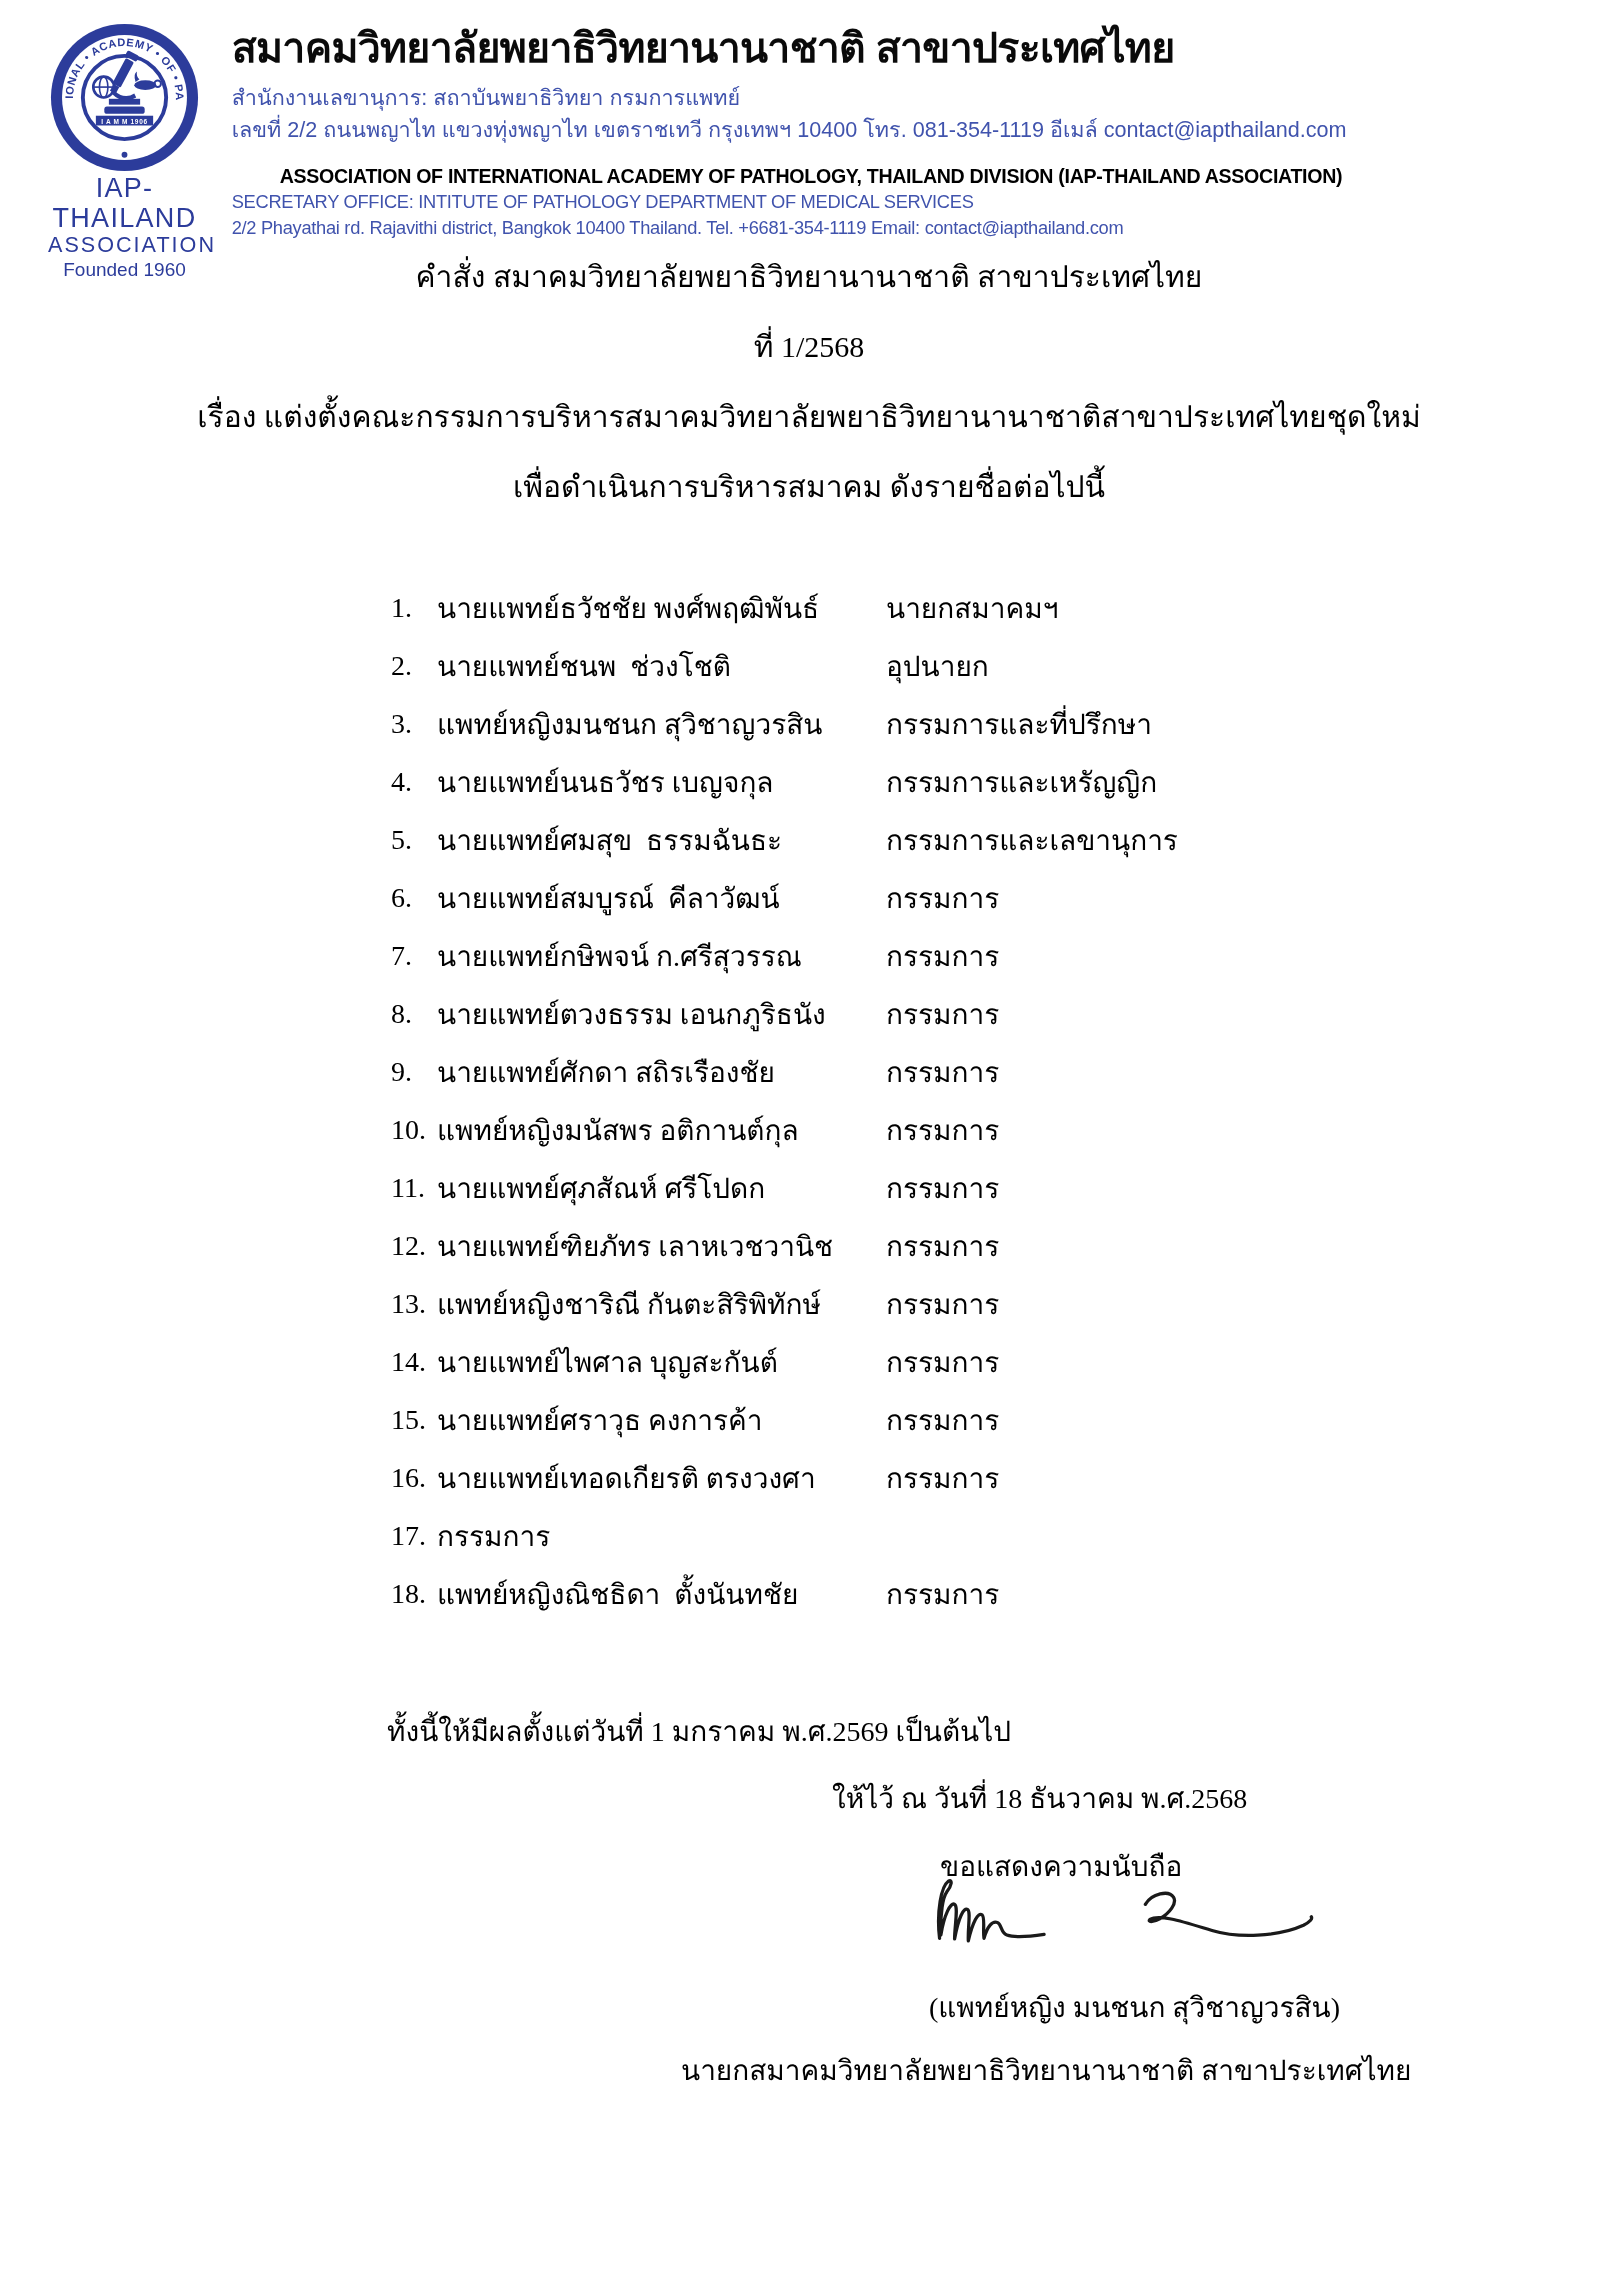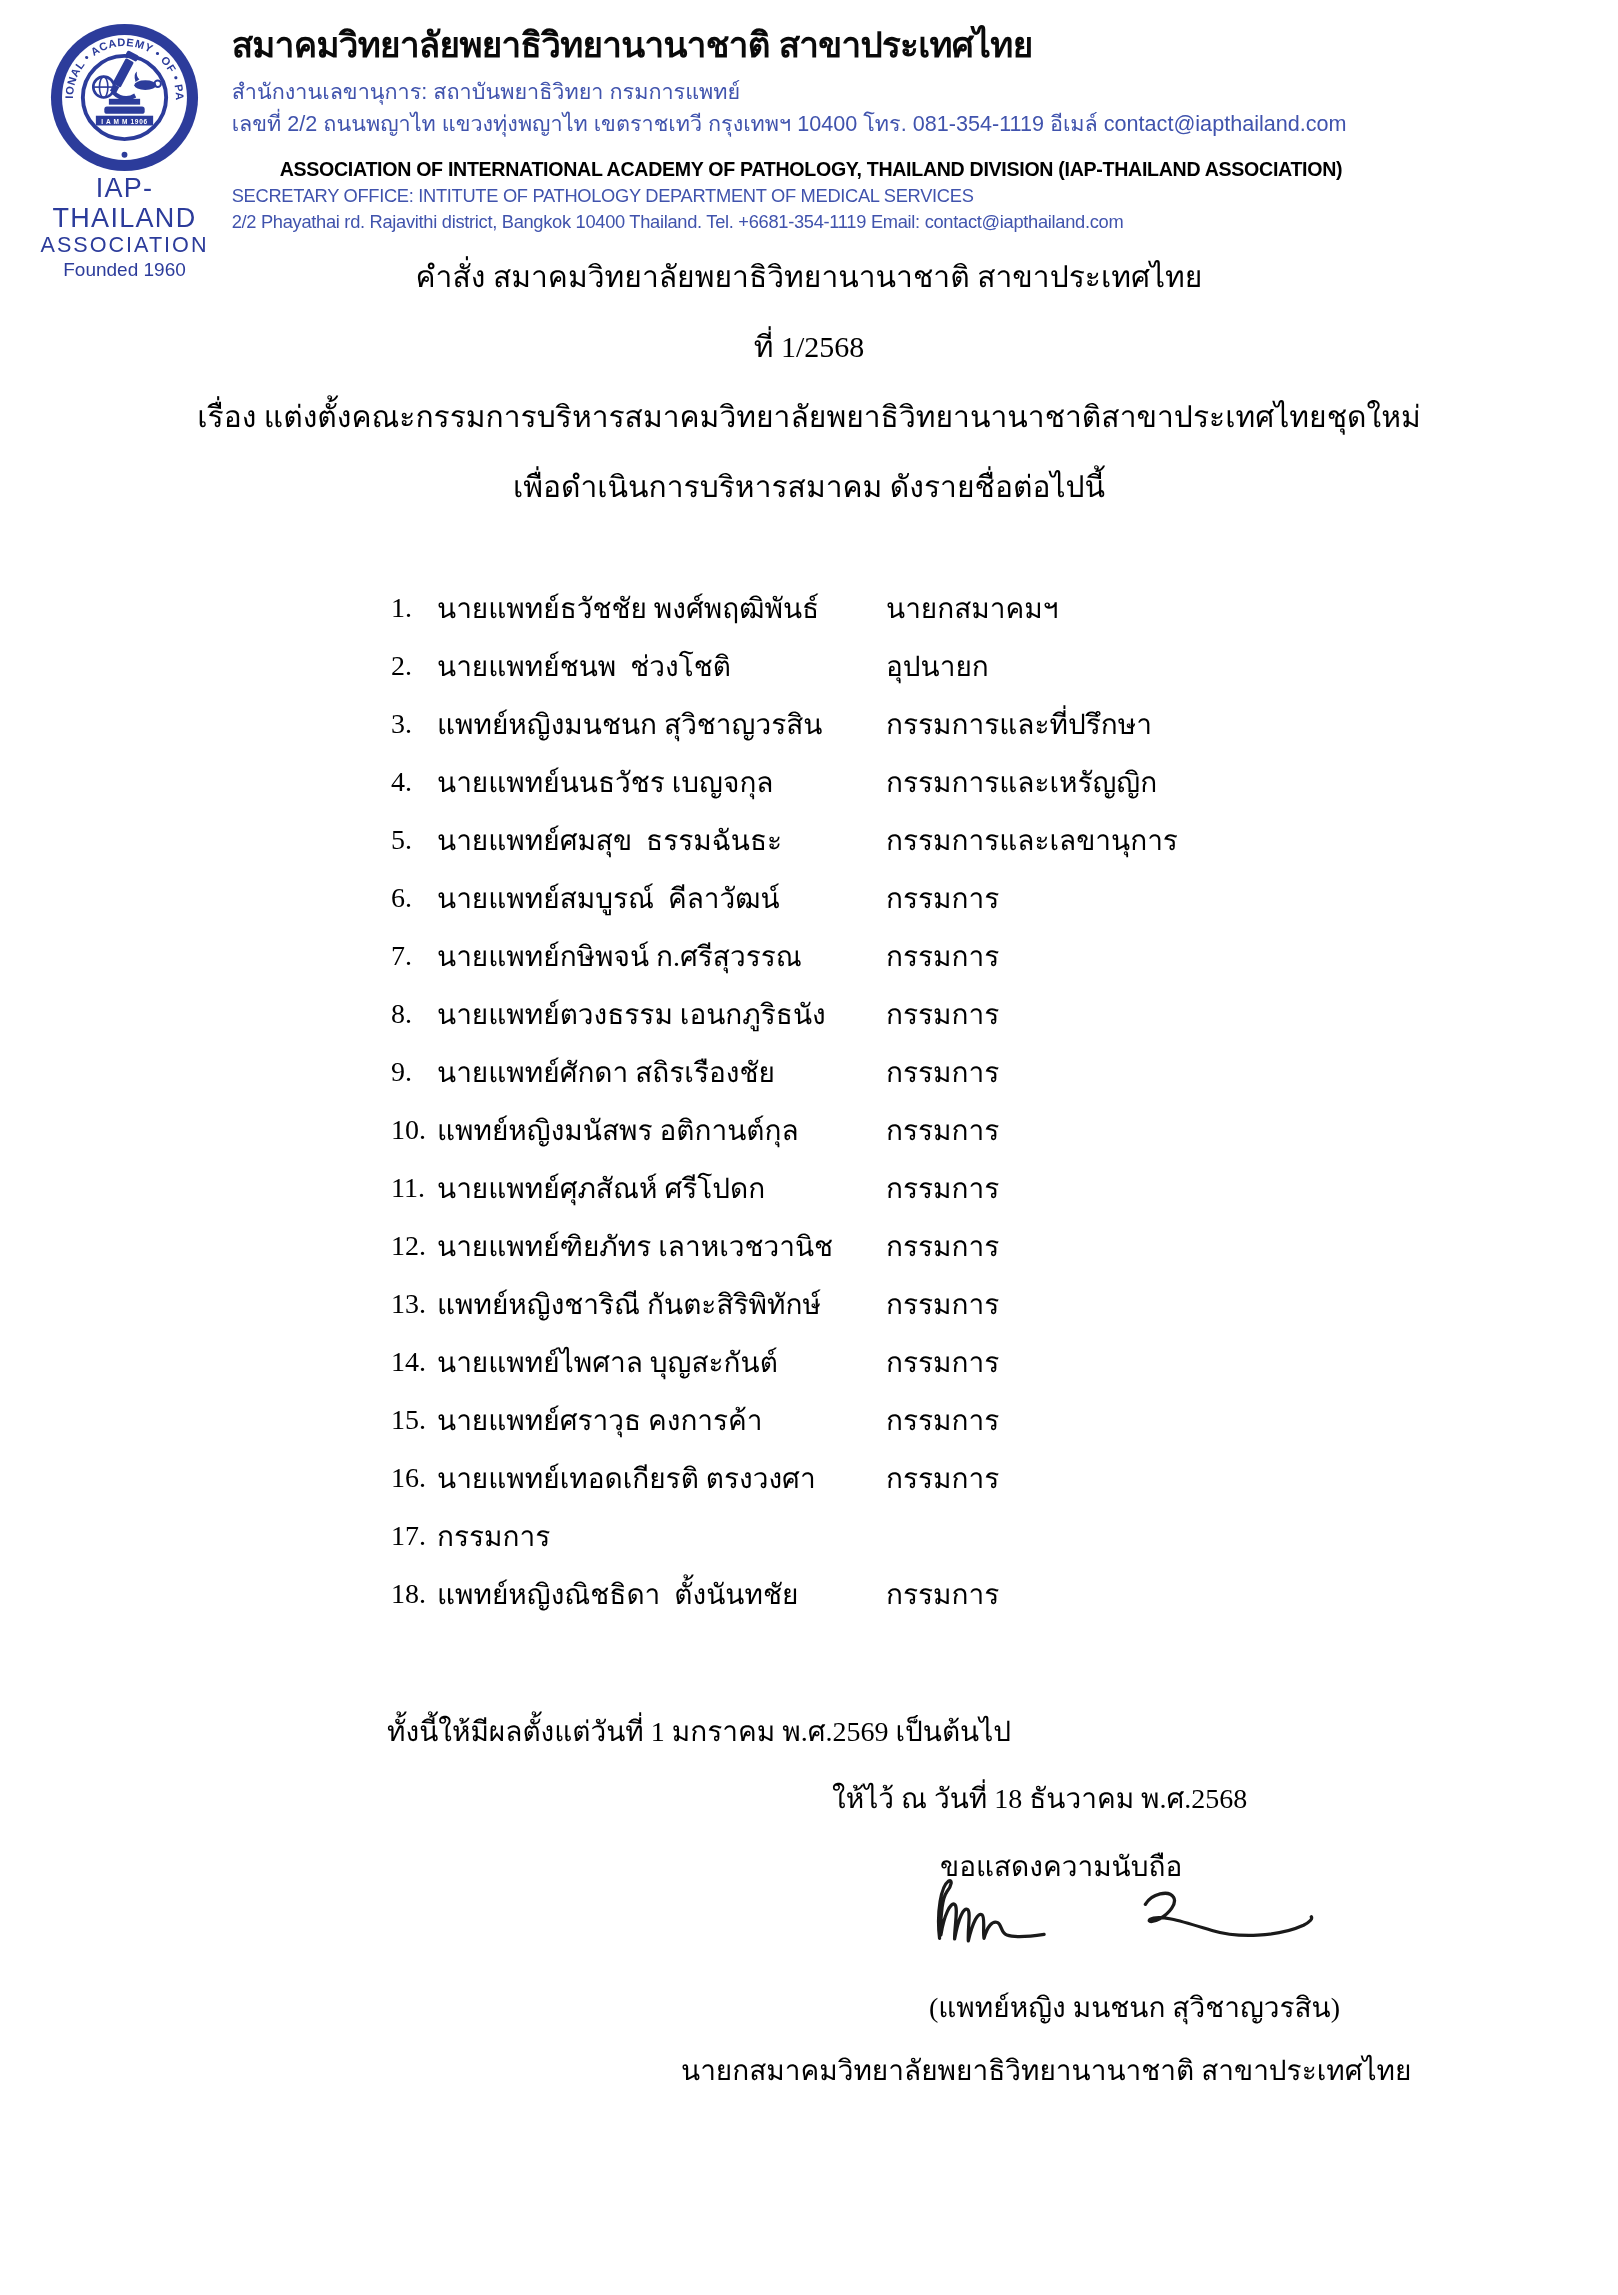--- a/index.html
+++ b/index.html
@@ -6,24 +6,24 @@
   .page{
     position:relative;width:1618px;height:2295px;background:#ffffff;
     font-family:"Liberation Serif",serif;color:#000;overflow:hidden;margin:0 auto;
   }
   
   .letterhead{position:absolute;top:22px;left:33px;display:flex;gap:15.7px;align-items:flex-start;
     font-family:"Liberation Sans",sans-serif;}
   .logo-block{width:183px;text-align:center;flex:0 0 auto;}
   .seal{width:151px;height:151px;display:block;margin:0 auto;}
   .logo-line1{font-size:27px;font-weight:normal;letter-spacing:1.3px;color:#2c3c9b;line-height:1.12;}
-  .logo-line2{font-size:21.6px;color:#2c3c9b;letter-spacing:2px;line-height:1.12;}
+  .logo-line2{font-size:21.6px;color:#2c3c9b;letter-spacing:2px;line-height:1.12;text-align:right;}
   .logo-line3{font-size:19px;color:#2c3c9b;line-height:1.25;}
   .letterhead-text{padding-top:5.2px;}
-  .org-th{font-size:35px;font-weight:bold;color:#0a0a0a;letter-spacing:-0.7px;line-height:1.05;margin-bottom:11.8px;}
+  .org-th{font-size:41px;font-weight:bold;color:#0a0a0a;letter-spacing:-0.7px;line-height:1.05;margin-bottom:11.8px;}
   .sub-th{font-size:21.6px;color:#4053ad;line-height:1.5;}
   .org-en{font-size:19.6px;font-weight:bold;color:#000;margin-top:15.7px;line-height:1.35;letter-spacing:-0.3px;margin-left:48px;}
   .sub-en{font-size:18.3px;color:#4053ad;line-height:1.45;letter-spacing:-0.3px;}
   
   .order-head{position:absolute;top:260px;left:0;width:100%;text-align:center;font-size:30px;}
   .order-head > div{margin-bottom:37px;line-height:1.1;}
   
   .committee-list{position:absolute;top:579px;left:391px;width:1112px;list-style:none;margin:0;padding:0;}
   .row{height:58px;display:flex;align-items:center;font-size:28px;}
   .num{width:46px;flex:0 0 auto;}

